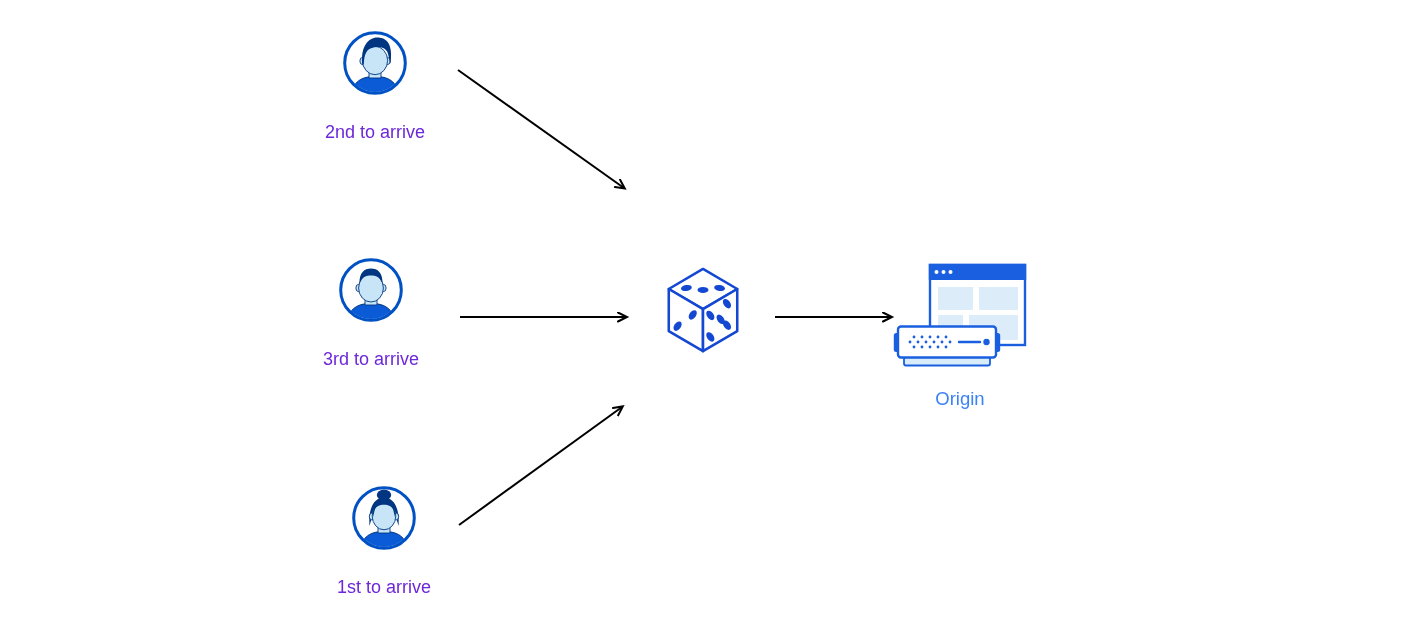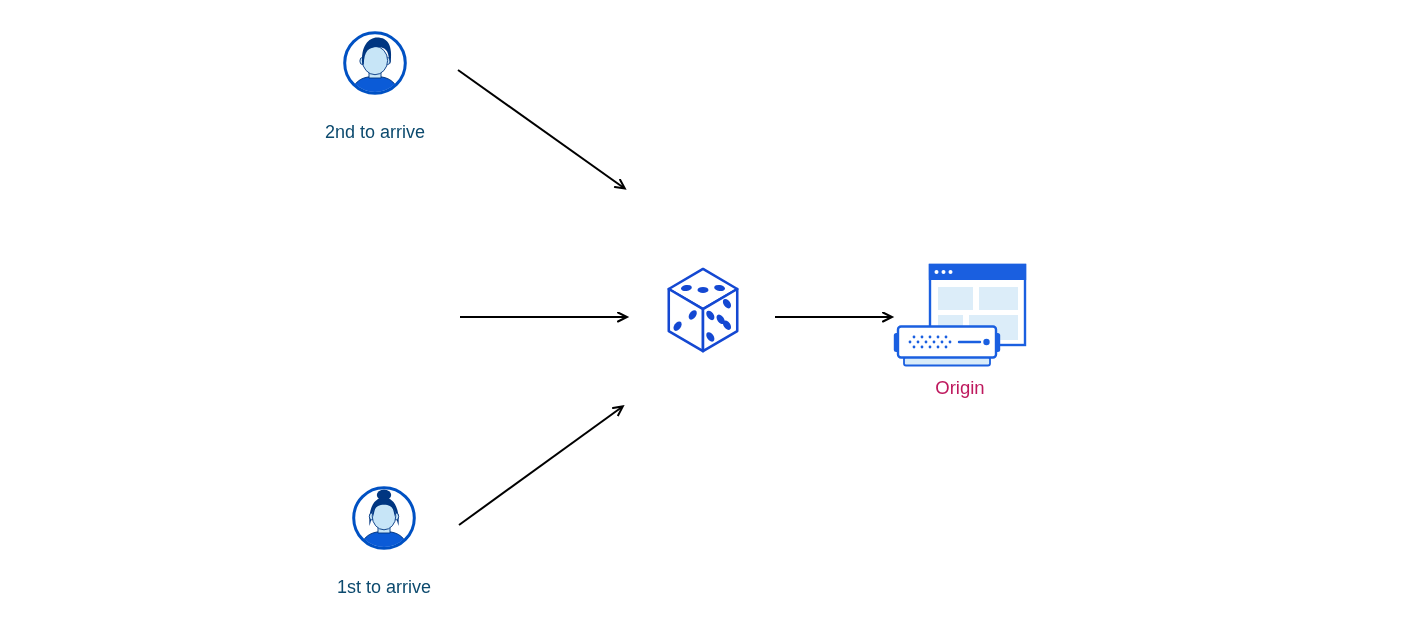--- a/index.html
+++ b/index.html
@@ -3,23 +3,23 @@
 <meta charset="utf-8">
 <style>
   html,body{margin:0;padding:0;background:#ffffff;}
   .canvas{
     position:relative;width:1405px;height:633px;background:#ffffff;overflow:hidden;
     font-family:"Liberation Sans","DejaVu Sans",sans-serif;color:#1d1d1f;
   }
   .node{position:absolute;}
   .client{display:flex;flex-direction:column;align-items:center;width:160px;}
   .avatar{width:64px;height:64px;}
-  .client-label{margin-top:27px;font-size:18px;line-height:20px;color:#0c4a6e;white-space:nowrap;}
+  .client-label{margin-top:27px;font-size:18px;line-height:20px;color:#6d28d9;white-space:nowrap;}
   .origin-box{display:flex;flex-direction:column;align-items:center;width:140px;}
-  .origin-label{margin-top:9px;font-size:18.5px;color:#be185d;}
+  .origin-label{margin-top:20px;font-size:18.5px;color:#3b82f6;}
   svg{display:block;}
   .arrow-layer{position:absolute;left:0;top:0;width:1405px;height:633px;pointer-events:none;}
 </style>
 </head>
 <body>
 
 <div class="canvas">
 
   <svg class="arrow-layer" viewBox="0 0 1405 633">
     <defs>
@@ -46,20 +46,39 @@
         <path d="M26,38 h12 v9 h-12 z" fill="#c7e5f7" stroke="#003681" stroke-width="0.9"></path>
         <ellipse cx="19.5" cy="30" rx="2.6" ry="3.6" fill="#c7e5f7" stroke="#003681" stroke-width="0.9"></ellipse>
         <ellipse cx="44.5" cy="30" rx="2.6" ry="3.6" fill="#c7e5f7" stroke="#003681" stroke-width="0.9"></ellipse>
         <ellipse cx="32" cy="29.5" rx="12.6" ry="14.2" fill="#c7e5f7" stroke="#003681" stroke-width="0.9"></ellipse>
         <path d="M19.5,34 C17,15 26,6.5 34,6.5 C45,6.5 50,14.5 47.5,33 L45.5,25 C45,20.5 42.5,17.5 38.5,16.5 C33.5,15.2 27.5,16.2 24.5,19.5 C22,22.2 21,27 20.8,33 Z" fill="#003681"></path>
       </g>
     </svg>
     <div class="client-label">2nd to arrive</div>
   </div>
 
+  <div class="node client" style="left:291px;top:258px;">
+    <svg class="avatar" viewBox="0 0 64 64">
+      <defs>
+          <clipPath id="clipB">
+            <circle cx="32" cy="32" r="29"></circle>
+          </clipPath>
+        </defs>
+      <circle cx="32" cy="32" r="30.3" fill="#fff" stroke="#0051c3" stroke-width="3"></circle>
+      <g clip-path="url(#clipB)">
+        <path d="M8,66 C9.5,50 19,45.5 32,45.5 C45,45.5 54.5,50 56,66 Z" fill="#0b5bd7" stroke="#003681" stroke-width="1"></path>
+        <path d="M26,38 h12 v9 h-12 z" fill="#c7e5f7" stroke="#003681" stroke-width="0.9"></path>
+        <ellipse cx="19.5" cy="30" rx="2.6" ry="3.6" fill="#c7e5f7" stroke="#003681" stroke-width="0.9"></ellipse>
+        <ellipse cx="44.5" cy="30" rx="2.6" ry="3.6" fill="#c7e5f7" stroke="#003681" stroke-width="0.9"></ellipse>
+        <ellipse cx="32" cy="30" rx="12.4" ry="14" fill="#c7e5f7" stroke="#003681" stroke-width="0.9"></ellipse>
+        <path d="M20.5,26 C20,14.5 25.5,10.5 32,10.5 C38.5,10.5 44,14.5 43.5,26 L42.5,23.5 C41,19 37,17.5 32,17.5 C27,17.5 23,19 21.5,23.5 Z" fill="#003681"></path>
+      </g>
+    </svg>
+    <div class="client-label">3rd to arrive</div>
+  </div>
 
   <div class="node client" style="left:304px;top:486px;">
     <svg class="avatar" viewBox="0 0 64 64">
       <defs>
           <clipPath id="clipC">
             <circle cx="32" cy="32" r="29"></circle>
           </clipPath>
         </defs>
       <circle cx="32" cy="32" r="30.3" fill="#fff" stroke="#0051c3" stroke-width="3"></circle>
       <g clip-path="url(#clipC)">

